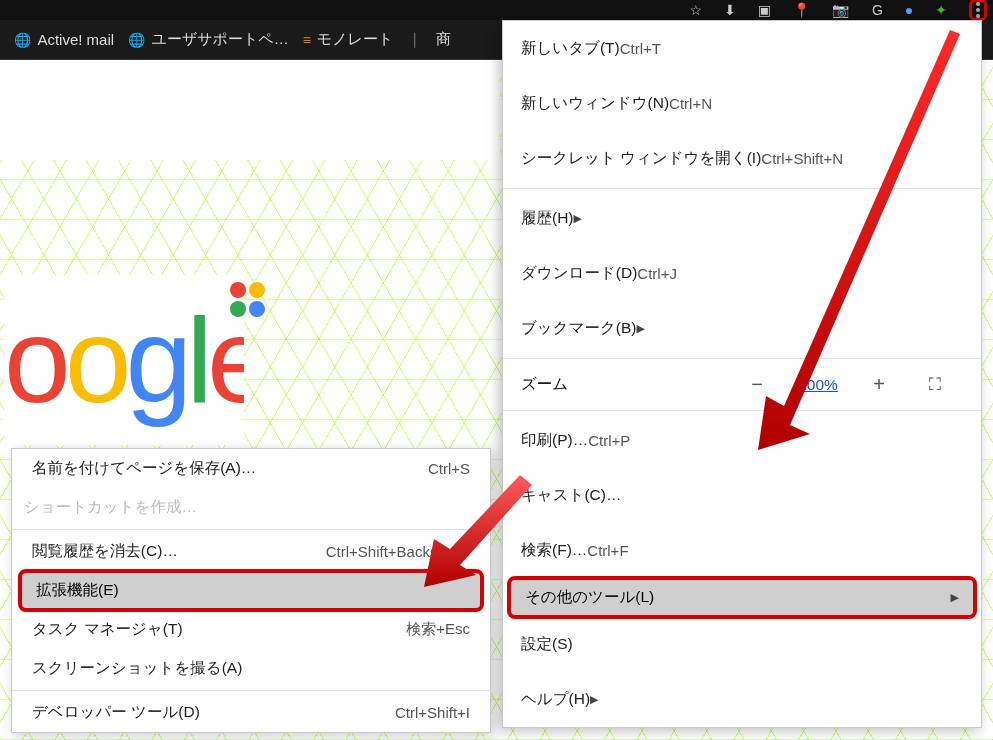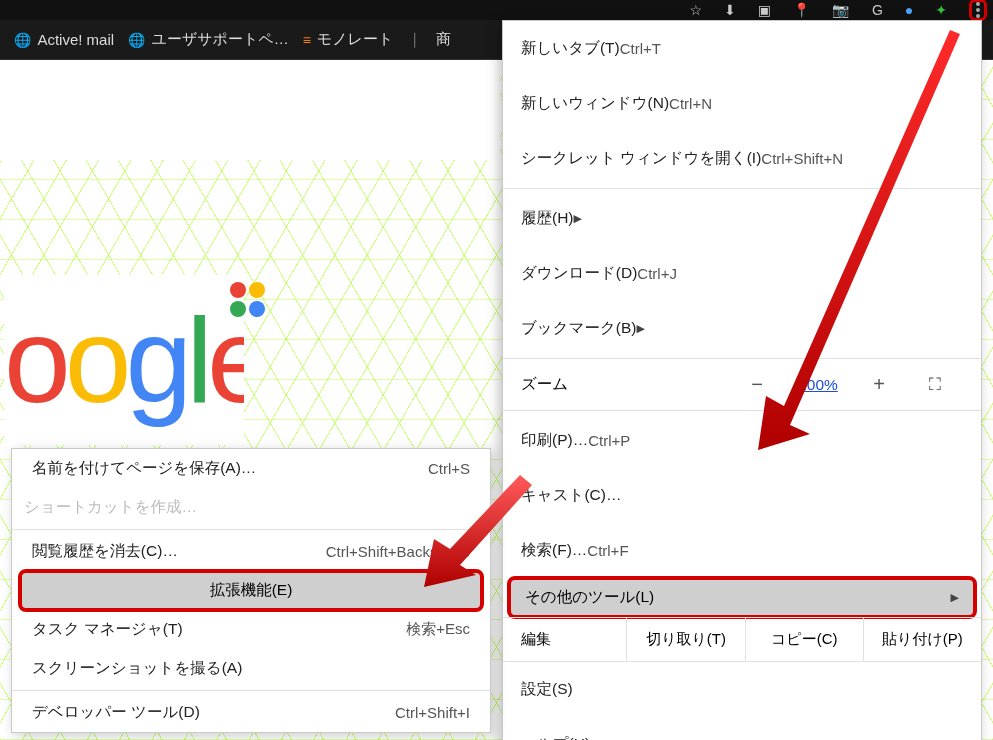--- a/index.html
+++ b/index.html
@@ -42,21 +42,21 @@
 .zoom-val{ width:66px; text-align:center; color:#1d4ed8;text-decoration:underline;}
 .fullscreen-icon{ width:56px; text-align:center; font-size:17px; color:#444;}
 .edit-row{ display:flex; align-items:center; font-size:15px; border-top:1px solid #e2e2e2; border-bottom:1px solid #e2e2e2;}
 .edit-cell{ flex:1; text-align:center; padding:12px 0; border-left:1px solid #e2e2e2;}
 .edit-row .edit-cell:first-child{ border-left:none; text-align:left; padding-left:18px; flex:0.9;}
 .highlight-row{ border:4px solid #d40000; border-radius:8px; margin:-2px 4px; background:#cfcfcf; display:flex; align-items:center; justify-content:space-between; padding:7px 14px; font-size:15.5px;}
 
 .sub-menu { position:absolute; top:448px; left:11px; width:480px; background:#fff; border:1px solid #c9c9c9; box-shadow: 3px 3px 12px rgba(0,0,0,0.2); z-index:30;}
 .sub-row { display:flex; align-items:center; justify-content:space-between; padding:9px 20px; font-size:15.5px; color:#222;}
 .disabled { color:#bbb;padding-left:12px;}
-.sub-highlight{ border:4px solid #d40000; border-radius:8px; margin:-2px 6px; background:#cfcfcf; padding:7px 14px; display:flex; align-items:center; justify-content:center; font-size:15.5px;}
+.sub-highlight{ border:4px solid #d40000; border-radius:8px; margin:-2px 6px; background:#cfcfcf; padding:7px 14px; display:flex; align-items:center; justify-content:flex-start; font-size:15.5px;}
 
 .arrow-svg{ position:absolute; z-index:40; pointer-events:none;}
 </style>
 </head>
 <body>
 
 <div class="topbar">
   <span class="star icon">☆</span>
   <span class="icon">⬇</span>
   <span class="icon">▣</span>
@@ -150,26 +150,20 @@
       <span>キャスト(C)…</span>
     </div>
   <div class="menu-row">
       <span>検索(F)…</span>
       <span class="short">Ctrl+F</span>
     </div>
   <div class="highlight-row">
       <span>その他のツール(L)</span>
       <span class="arrow">▶</span>
     </div>
-  <div class="edit-row">
-    <div class="edit-cell">編集</div>
-    <div class="edit-cell">切り取り(T)</div>
-    <div class="edit-cell">コピー(C)</div>
-    <div class="edit-cell">貼り付け(P)</div>
-  </div>
   <div class="menu-row">
       <span>設定(S)</span>
     </div>
   <div class="menu-row">
       <span>ヘルプ(H)</span>
       <span class="arrow">▶</span>
     </div>
 </div>
 
 <div class="sub-menu">

